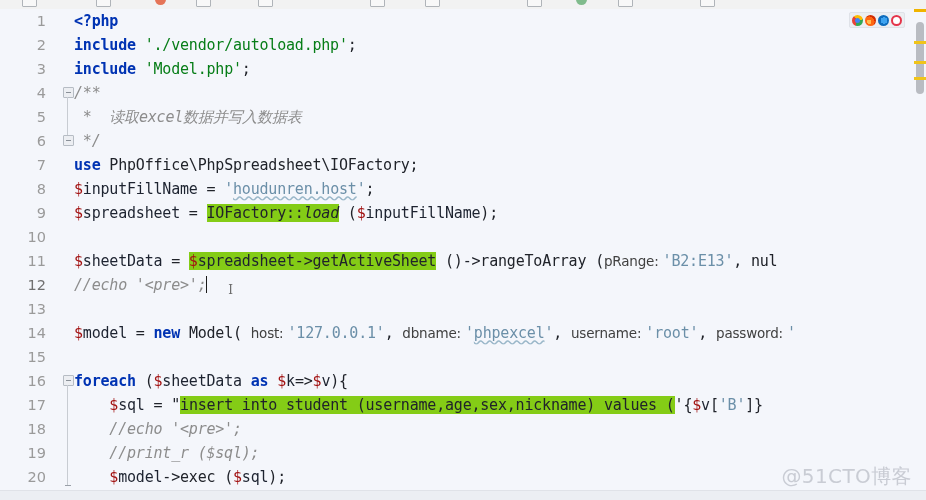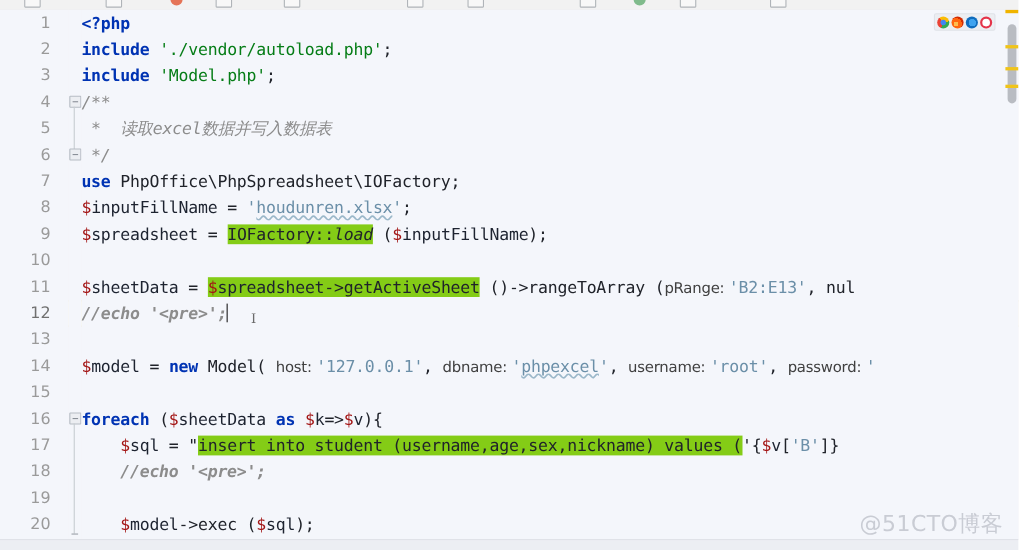--- a/index.html
+++ b/index.html
@@ -156,21 +156,21 @@
     height: 1px;
     background: #ece3c2;
   }
 
   
   .kw       { color: #0033b3; font-weight: 600; }
   .dollar   { color: #a31515; }
   .varname  { color: #1d2330; }
   .str      { color: #067d17; }
   .strblue  { color: #6b8fa8; }
-  .cmt      { color: #8c8c8c; font-style: italic; font-weight: bold; }
+  .cmt      { color: #8c8c8c; font-style: italic; }
   .cmtdoc   { color: #8c8c8c; font-style: italic; }
   .hint     { color: #404040; font-size: 13.5px; font-family: "DejaVu Sans", sans-serif; }
   .ital     { font-style: italic; }
   .plain    { color: #20232a; }
   .hl       { background: #84cc16; }
   .squig {
     text-decoration: underline wavy #9ab7c9;
     text-decoration-skip-ink: none;
   }
 
@@ -359,41 +359,42 @@
       <div class="code-line" style="top:48px"><span class="kw">include</span> <span class="str">'Model.php'</span><span class="plain">;</span></div>
 
       <div class="code-line" style="top:72px"><span class="cmtdoc">/**</span></div>
 
       <div class="code-line" style="top:96px"><span class="cmtdoc"> *  读取excel数据并写入数据表</span></div>
 
       <div class="code-line" style="top:120px"><span class="cmtdoc"> */</span></div>
 
       <div class="code-line" style="top:144px"><span class="kw">use</span> <span class="plain">PhpOffice\PhpSpreadsheet\IOFactory;</span></div>
 
-      <div class="code-line" style="top:168px"><span class="dollar">$</span><span class="varname">inputFillName</span> <span class="plain">=</span> <span class="strblue">'</span><span class="strblue squig">houdunren.xlsx</span><span class="strblue">'</span><span class="plain">;</span></div>
+      <div class="code-line" style="top:168px"><span class="dollar">$</span><span class="varname">inputFillName</span> <span class="plain">=</span> <span class="strblue">'</span><span class="strblue squig">houdunren.host</span><span class="strblue">'</span><span class="plain">;</span></div>
 
       <div class="code-line" style="top:192px"><span class="dollar">$</span><span class="varname">spreadsheet</span> <span class="plain">=</span> <span class="hl">IOFactory::<span class="ital">load</span></span> <span class="plain">(</span><span class="dollar">$</span><span class="varname">inputFillName</span><span class="plain">);</span></div>
 
       <div class="code-line" style="top:216px">&nbsp;</div>
 
       <div class="code-line" style="top:240px"><span class="dollar">$</span><span class="varname">sheetData</span> <span class="plain">=</span> <span class="hl"><span class="dollar">$</span><span class="varname">spreadsheet</span>-&gt;getActiveSheet</span> <span class="plain">()-&gt;</span><span class="plain">rangeToArray</span> <span class="plain">(</span><span class="hint">pRange: </span><span class="strblue">'B2:E13'</span><span class="plain">, nul</span></div>
 
       <div class="code-line" style="top:264px"><span class="cmt">//echo '&lt;pre&gt;';</span><span class="caret"></span></div>
 
 
       <div class="code-line" style="top:312px"><span class="dollar">$</span><span class="varname">model</span> <span class="plain">=</span> <span class="kw">new</span> <span class="plain">Model(</span> <span class="hint">host: </span><span class="strblue">'127.0.0.1'</span><span class="plain">, </span><span class="hint">dbname: </span><span class="strblue">'</span><span class="strblue squig">phpexcel</span><span class="strblue">'</span><span class="plain">, </span><span class="hint">username: </span><span class="strblue">'root'</span><span class="plain">, </span><span class="hint">password: </span><span class="strblue">'</span></div>
 
       <div class="code-line" style="top:336px">&nbsp;</div>
 
       <div class="code-line" style="top:360px"><span class="kw">foreach</span> <span class="plain">(</span><span class="dollar">$</span><span class="varname">sheetData</span> <span class="kw">as</span> <span class="dollar">$</span><span class="varname">k</span><span class="plain">=&gt;</span><span class="dollar">$</span><span class="varname">v</span><span class="plain">){</span></div>
 
       <div class="code-line" style="top:384px"><span class="plain">    </span><span class="dollar">$</span><span class="varname">sql</span> <span class="plain">=</span> <span class="plain">"</span><span class="hl">insert into student (username,age,sex,nickname) values (</span><span class="plain">'{</span><span class="dollar">$</span><span class="varname">v</span><span class="plain">[</span><span class="strblue">'B'</span><span class="plain">]}</span></div>
 
       <div class="code-line" style="top:408px"><span class="cmt">    //echo '&lt;pre&gt;';</span></div>
 
+      <div class="code-line" style="top:432px"><span class="cmt">    //print_r ($sql);</span></div>
 
       <div class="code-line" style="top:456px"><span class="plain">    </span><span class="dollar">$</span><span class="varname">model</span><span class="plain">-&gt;exec (</span><span class="dollar">$</span><span class="varname">sql</span><span class="plain">);</span></div>
 
       <div class="ibeam" style="left:153px;top:275px">I</div>
 
     </div>
   </div>
 
   <div class="browser-strip">
     <div class="bicon chrome"></div>

